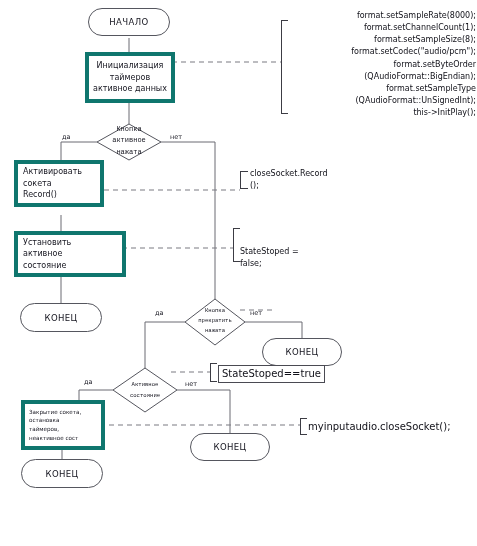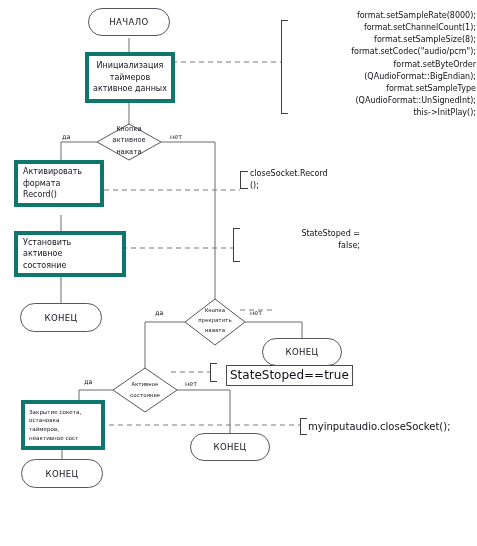--- a/index.html
+++ b/index.html
@@ -99,21 +99,21 @@
     <div class="dlabel" style="top:1px;">Кнопка</div>
     <div class="dlabel" style="top:12px;">активное</div>
     <div class="dlabel" style="top:24px;">нажата</div>
   </div>
 
   <div class="branch" style="left:62px;top:133px;">да</div>
   <div class="branch" style="left:170px;top:133px;">нет</div>
 
   <div class="node process" style="left:14px;top:160px;width:90px;height:47px;flex-direction:column;align-items:flex-start;justify-content:center;">
     <span class="ptext">Активировать</span>
-    <span class="ptext">формата</span>
+    <span class="ptext">сокета</span>
     <span class="ptext">Record()</span>
   </div>
 
   <div class="node process" style="left:14px;top:231px;width:112px;height:46px;flex-direction:column;align-items:flex-start;justify-content:center;">
     <span class="ptext">Установить</span>
     <span class="ptext">активное</span>
     <span class="ptext">состояние</span>
   </div>
 
   <div class="node terminal" style="left:20px;top:303px;width:82px;height:29px;">
@@ -165,22 +165,22 @@
 (QAudioFormat::BigEndian);
 format.setSampleType
 (QAudioFormat::UnSignedInt);
   this-&gt;InitPlay();</div>
 
   <div class="brk" style="left:240px;top:171px;width:7px;height:16px;"></div>
   <div class="codeblock" style="left:250px;top:168px;width:140px;">closeSocket.Record
 ();</div>
 
   <div class="brk" style="left:233px;top:228px;width:6px;height:32px;"></div>
-  <div class="codeblock" style="left:240px;top:228px;width:120px;text-align:right;">StateStoped =
+  <div class="codeblock" style="left:240px;top:246px;width:120px;">StateStoped =
 false;</div>
 
   <div class="brk" style="left:210px;top:363px;width:6px;height:17px;"></div>
-  <div class="annot boxed" style="left:218px;top:365px;font-size:12px;margin-left:8px;">StateStoped==true</div>
+  <div class="annot boxed" style="left:218px;top:365px;font-size:10px;">StateStoped==true</div>
 
   <div class="brk" style="left:300px;top:418px;width:6px;height:15px;"></div>
   <div class="annot" style="left:308px;top:420px;font-size:10px;">myinputaudio.closeSocket();</div>
 
 </div>
 
 </body></html>

